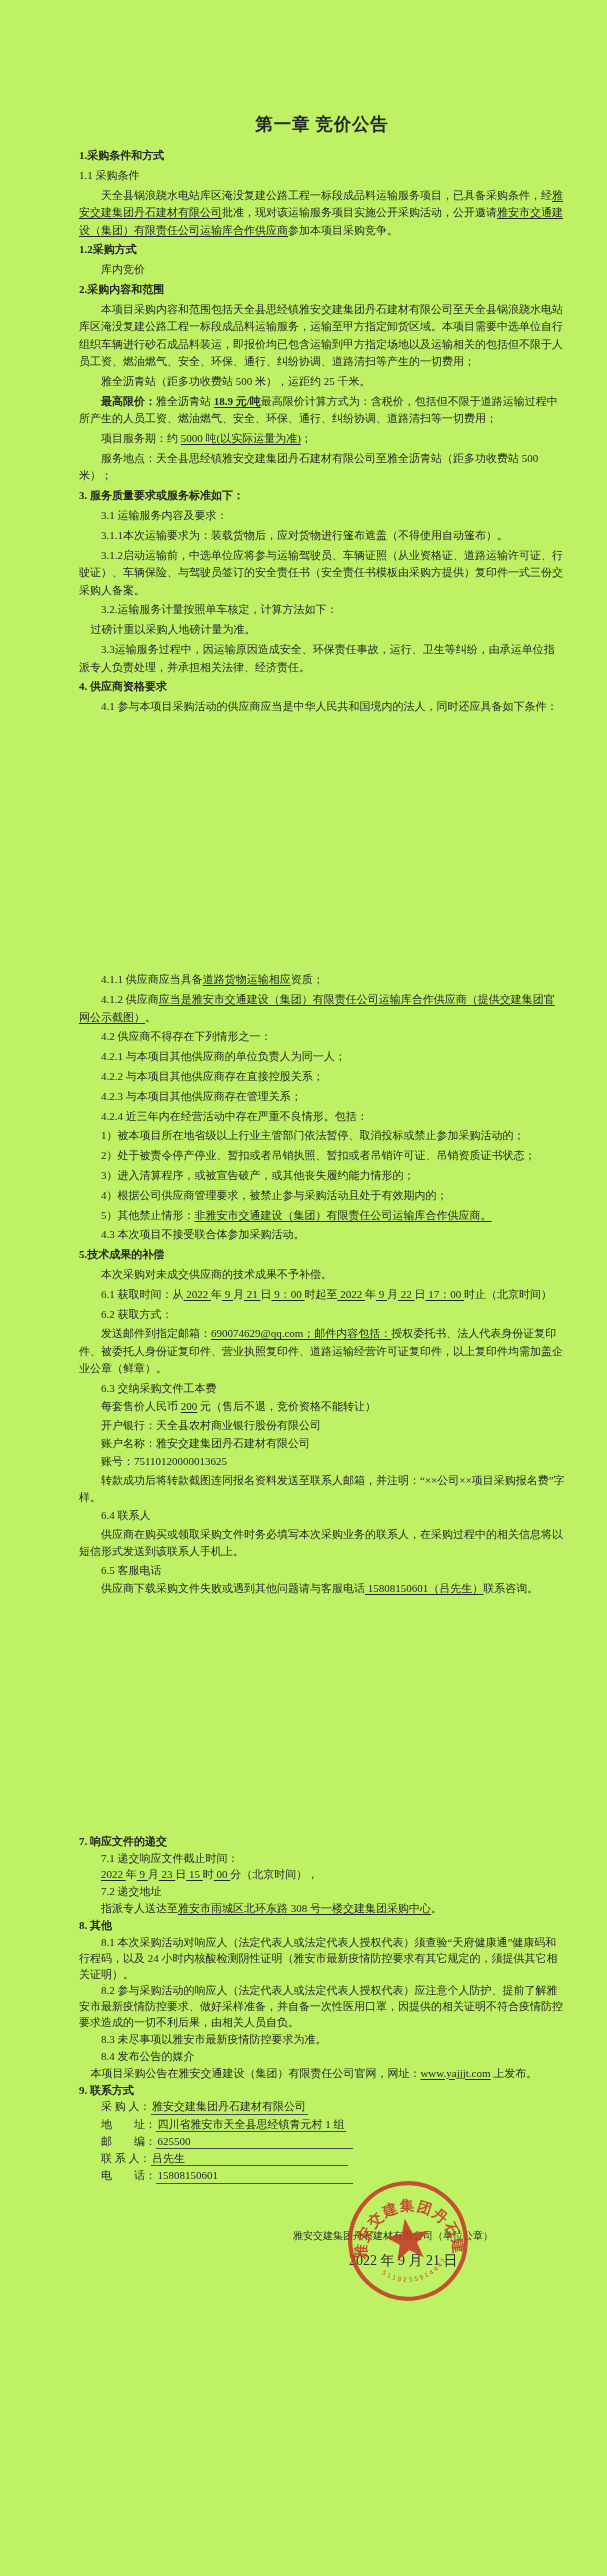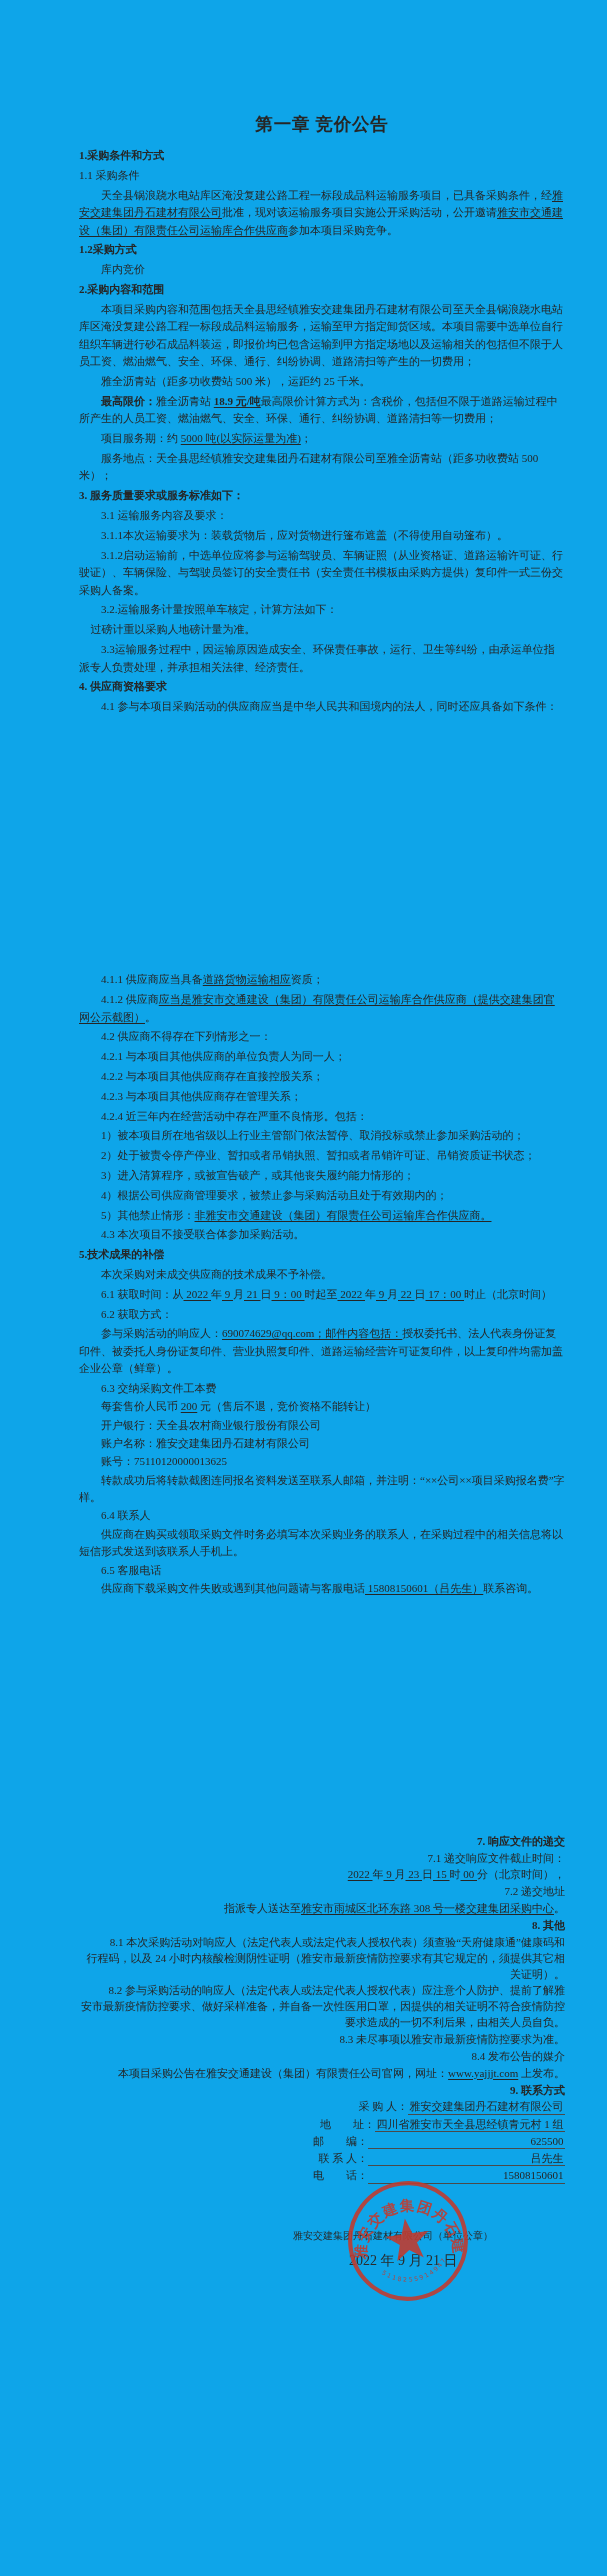--- a/index.html
+++ b/index.html
@@ -1,21 +1,21 @@
 <!DOCTYPE html>
 <html style="font-size:12px"><head>
 <meta charset="utf-8">
 <style>
   html,body{margin:0;padding:0;background:#ffffff;}
-  .page{position:relative;width:608px;height:2576px;background:#0ea5e9;overflow:hidden;
+  .page{position:relative;width:608px;height:2576px;background:#bef264;overflow:hidden;
         font-family:"Liberation Serif","DejaVu Serif",serif;color:#262626;}
   .blk{position:absolute;left:79px;width:486px;font-size:11px;line-height:17.5px;}
   #blkA{top:111px;}
   #blkB{top:969px;}
-  #blkC{top:1832px;line-height:16px;text-align:right;}
+  #blkC{top:1832px;line-height:16px;}
   .title{font-size:17.5px;font-weight:bold;text-align:center;line-height:27px;margin:0 0 9px 0;letter-spacing:0.8px;}
   .h{font-weight:bold;margin:3.8px 0 2.3px 0;}
   .blk p{margin:2.3px 0;}
   #blkC p{margin:0.8px 0;}
   .i1{text-indent:11.4px;}
   .i2{text-indent:22px;}
   .u{text-decoration:underline;text-underline-offset:2.3px;}
   .b{font-weight:bold;}
   .tight p{margin:0.8px 0;}
   .crow{margin:0.8px 0 0.8px 22px;line-height:16px;}
@@ -72,21 +72,21 @@
     <p class="i2">3）进入清算程序，或被宣告破产，或其他丧失履约能力情形的；</p>
     <p class="i2">4）根据公司供应商管理要求，被禁止参与采购活动且处于有效期内的；</p>
     <p class="i2"><span>5）其他禁止情形：</span><span class="u">非雅安市交通建设（集团）有限责任公司运输库合作供应商。</span></p>
     <p class="i2">4.3 本次项目不接受联合体参加采购活动。</p>
 
     <p class="h">5.技术成果的补偿</p>
     <p class="i2">本次采购对未成交供应商的技术成果不予补偿。</p>
 
     <p class="i2"><span>6.1 获取时间：从</span><span class="u"> 2022 </span><span>年</span><span class="u"> 9 </span><span>月</span><span class="u"> 21 </span><span>日</span><span class="u"> 9：00 </span><span>时起至</span><span class="u"> 2022 </span><span>年</span><span class="u"> 9 </span><span>月</span><span class="u"> 22 </span><span>日</span><span class="u"> 17：00 </span><span>时止（北京时间）</span></p>
     <p class="i2">6.2 获取方式：</p>
-    <p class="i2"><span>参与采购活动的响应人：</span><span class="u">690074629@qq.com；邮件内容包括：</span><span>授权委托书、法人代表身份证复印件、被委托人身份证复印件、营业执照复印件、道路运输经营许可证复印件，以上复印件均需加盖企业公章（鲜章）。</span></p>
+    <p class="i2"><span>发送邮件到指定邮箱：</span><span class="u">690074629@qq.com；邮件内容包括：</span><span>授权委托书、法人代表身份证复印件、被委托人身份证复印件、营业执照复印件、道路运输经营许可证复印件，以上复印件均需加盖企业公章（鲜章）。</span></p>
     <div class="tight">
       <p class="i2">6.3 交纳采购文件工本费</p>
       <p class="i2"><span>每套售价人民币 </span><span class="u">200</span><span> 元（售后不退，竞价资格不能转让）</span></p>
       <p class="i2">开户银行：天全县农村商业银行股份有限公司</p>
       <p class="i2">账户名称：雅安交建集团丹石建材有限公司</p>
       <p class="i2">账号：75110120000013625</p>
       <p class="i2">转款成功后将转款截图连同报名资料发送至联系人邮箱，并注明：“××公司××项目采购报名费”字样。</p>
       <p class="i2">6.4 联系人</p>
       <p class="i2">供应商在购买或领取采购文件时务必填写本次采购业务的联系人，在采购过程中的相关信息将以短信形式发送到该联系人手机上。</p>
       <p class="i2">6.5 客服电话</p>

